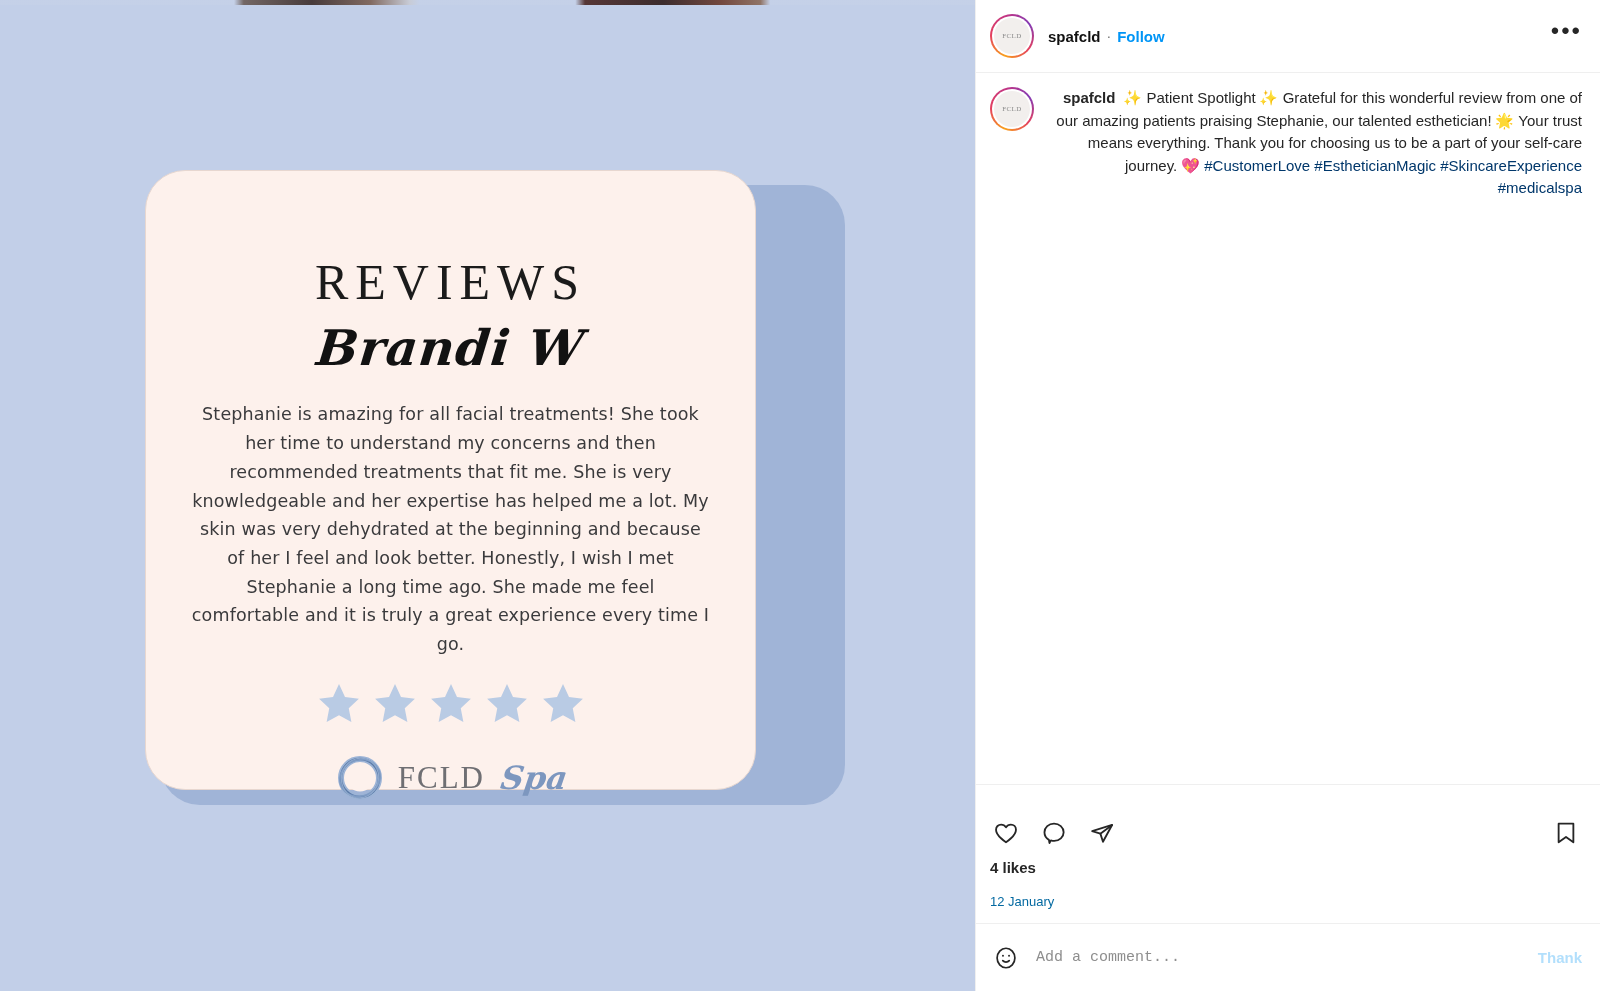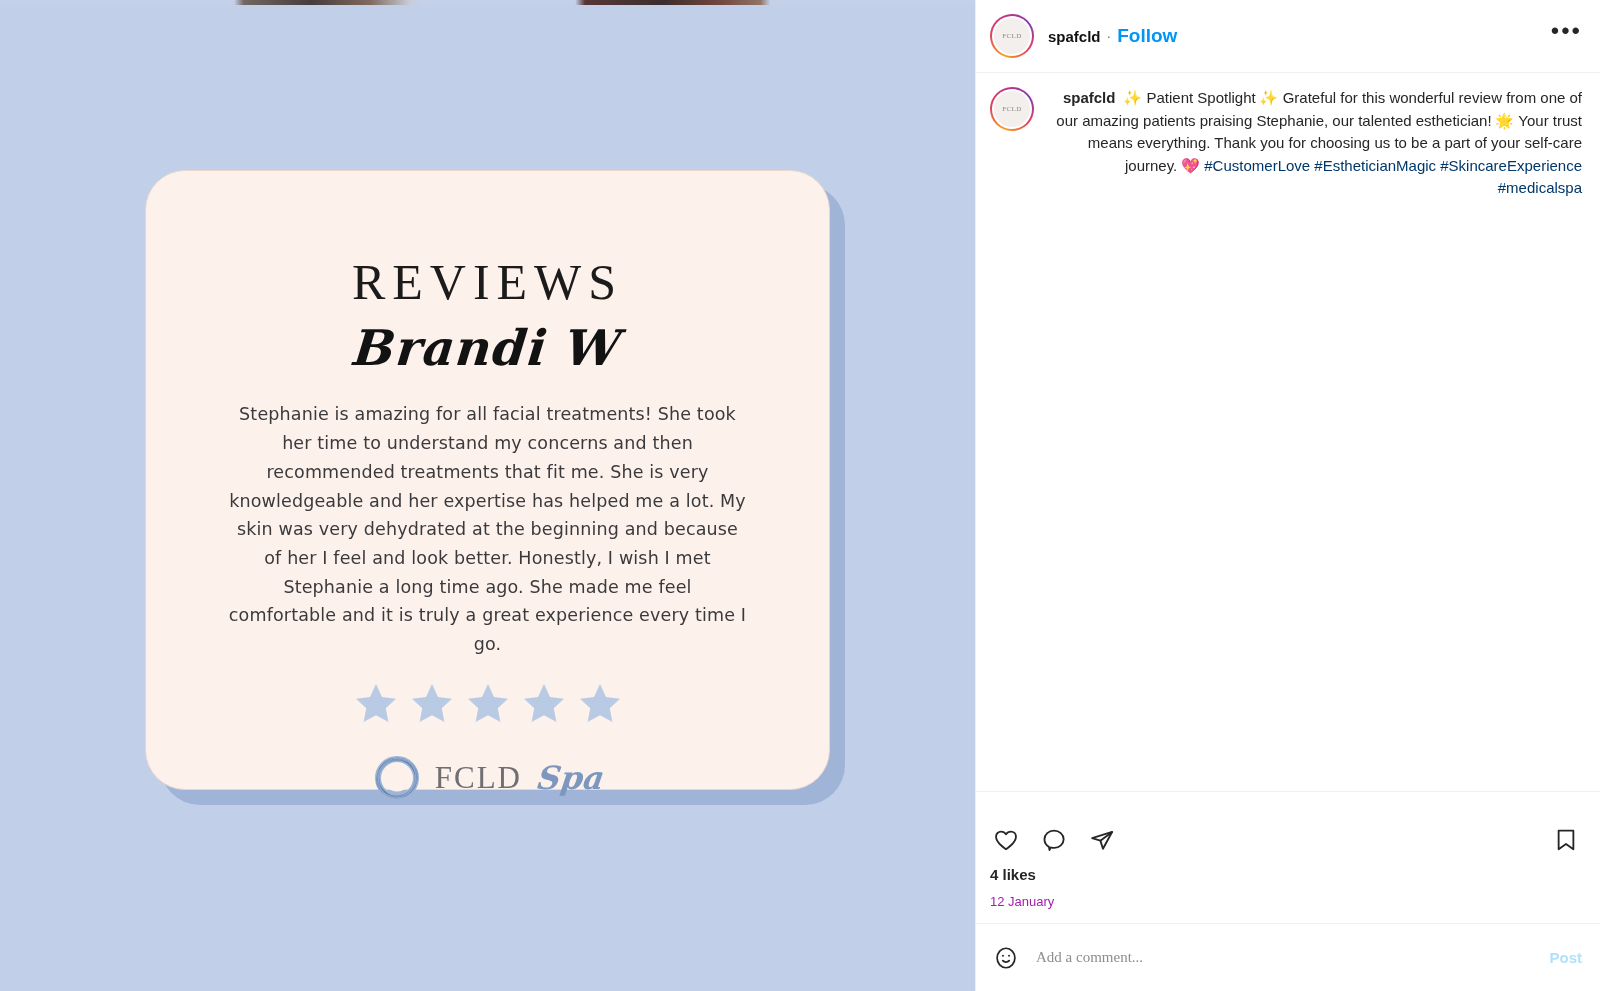--- a/index.html
+++ b/index.html
@@ -43,21 +43,21 @@
     position: absolute;
     left: 160px; top: 185px;
     width: 685px; height: 620px;
     border-radius: 40px;
     background: #9aafd4;
     opacity: 0.85;
   }
   .review-card {
     position: absolute;
     left: 145px; top: 170px;
-    width: 685px; height: 620px;
+    width: 611px; height: 620px;
     border-radius: 40px;
     background: #fdf1ec;
     border: 1px solid #e7d7d0;
     display: flex;
     flex-direction: column;
     align-items: center;
     padding: 42px 40px 20px 40px;
   }
   .rc-title {
     font-family: "Liberation Serif", serif;
@@ -170,21 +170,21 @@
     font-size: 15px;
     font-weight: 700;
     color: #111;
   }
   .hdr-dot {
     margin: 0 6px;
     color: #737373;
     font-size: 14px;
   }
   .hdr-follow {
-    font-size: 19px;
+    font-size: 15px;
     font-weight: 700;
     color: #0095f6;
     cursor: pointer;
     text-align: right;
   }
   .hdr-more {
     margin-left: auto;
     font-size: 24px;
     line-height: 10px;
     color: #262626;
@@ -241,40 +241,40 @@
     width: 32px; height: 32px;
   }
   .spacer { margin-left: auto; }
   .likes-count {
     margin-top: 6px;
     font-size: 15px;
     font-weight: 700;
     color: #262626;
   }
   .post-date {
-    margin-top: 11px;
+    margin-top: 18px;
     font-size: 13px;
-    color: #a21caf;
+    color: #0369a1;
   }
 
   .comment-bar {
     border-top: 1px solid #efefef;
     height: 68px;
     flex: 0 0 68px;
     display: flex;
     align-items: center;
     padding: 0 18px 0 14px;
     gap: 14px;
   }
   .comment-input {
     flex: 1 1 auto;
     border: none;
     outline: none;
     font-size: 15px;
-    font-family: Liberation Serif, serif;
+    font-family: Liberation Mono, monospace;
     color: #4d7c0f;
     background: transparent;
   }
   .comment-input::placeholder { color: #8e8e8e; }
   .post-btn {
     font-size: 15px;
     font-weight: 600;
     color: #b2dffc;
     cursor: default;
   }
@@ -386,17 +386,17 @@
     <div class="comment-bar">
       <span class="icon-btn" title="Emoji">
         <svg width="26" height="26" viewBox="0 0 24 24" fill="none" stroke="#262626" stroke-width="1.6">
           <ellipse cx="12" cy="12" rx="8.2" ry="9"></ellipse>
           <circle cx="9.2" cy="10" r="0.9" fill="#262626" stroke="none"></circle>
           <circle cx="14.8" cy="10" r="0.9" fill="#262626" stroke="none"></circle>
           <path d="M9 14.4c.8.9 1.8 1.3 3 1.3s2.2-.4 3-1.3" stroke-linecap="round"></path>
         </svg>
       </span>
       <input class="comment-input" type="text" placeholder="Add a comment..." style="">
-      <span class="post-btn">Post</span>
+      <span class="post-btn">Thank</span>
     </div>
 
   </div>
 </div>
 
 </body></html>

